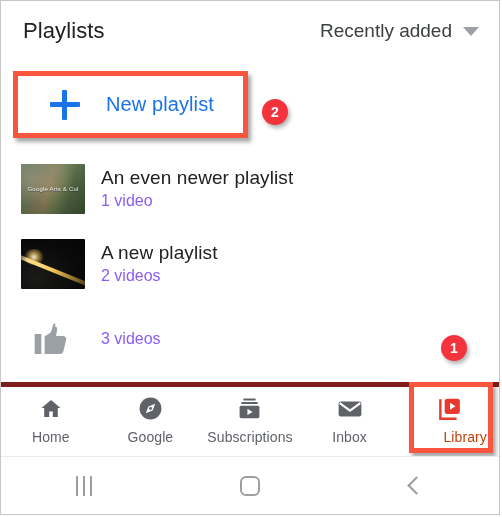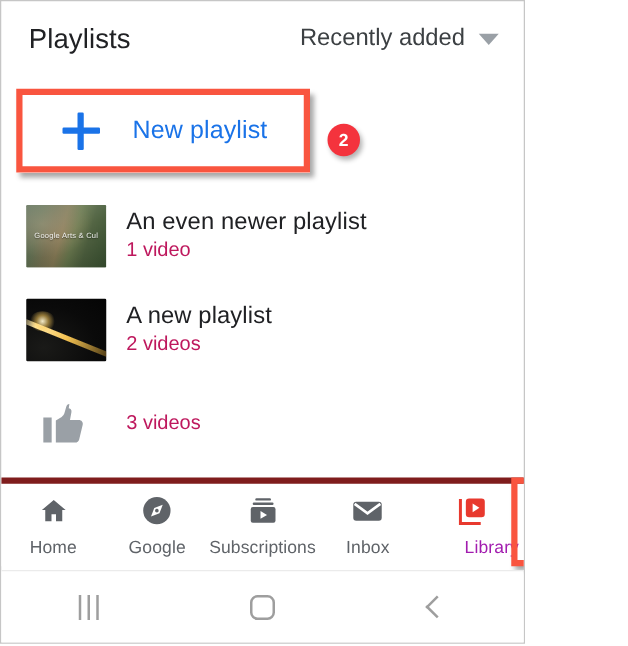--- a/index.html
+++ b/index.html
@@ -8,21 +8,21 @@
     background: #ffffff;
   }
   body {
     width: 502px;
     height: 517px;
     font-family: "Liberation Sans", sans-serif;
     overflow: hidden;
   }
   #screen {
     position: relative;
-    width: 420px;
+    width: 500px;
     height: 515px;
     margin: 0;
     border: 1px solid #c6c6c6;
     background: #ffffff;
     box-sizing: border-box;
     overflow: hidden;
   }
 
   
   .header {
@@ -225,21 +225,21 @@
     justify-content: center;
     gap: 3px;
   }
   .playlist-name {
     font-size: 19px;
     color: #202124;
     letter-spacing: 0.1px;
   }
   .playlist-count {
     font-size: 16px;
-    color: #be185d;
+    color: #8b5cf6;
   }
 
   
   .tabbar {
     position: absolute;
     left: 0; right: 0;
     top: 381px;
     height: 71px;
     display: flex;
     align-items: center;
@@ -262,21 +262,21 @@
     height: 26px;
     display: flex;
     align-items: center;
     justify-content: center;
   }
   .tab-label {
     font-size: 14px;
     color: #5f6368;
     letter-spacing: 0.1px;
   }
-  .tab.active .tab-label { color: #a21caf; margin-left: 32px; }
+  .tab.active .tab-label { color: #c2410c; margin-left: 32px; }
 
   
   .sysnav {
     position: absolute;
     left: 0; right: 0;
     top: 455px;
     bottom: 0;
     display: flex;
     align-items: center;
     background: #ffffff;

